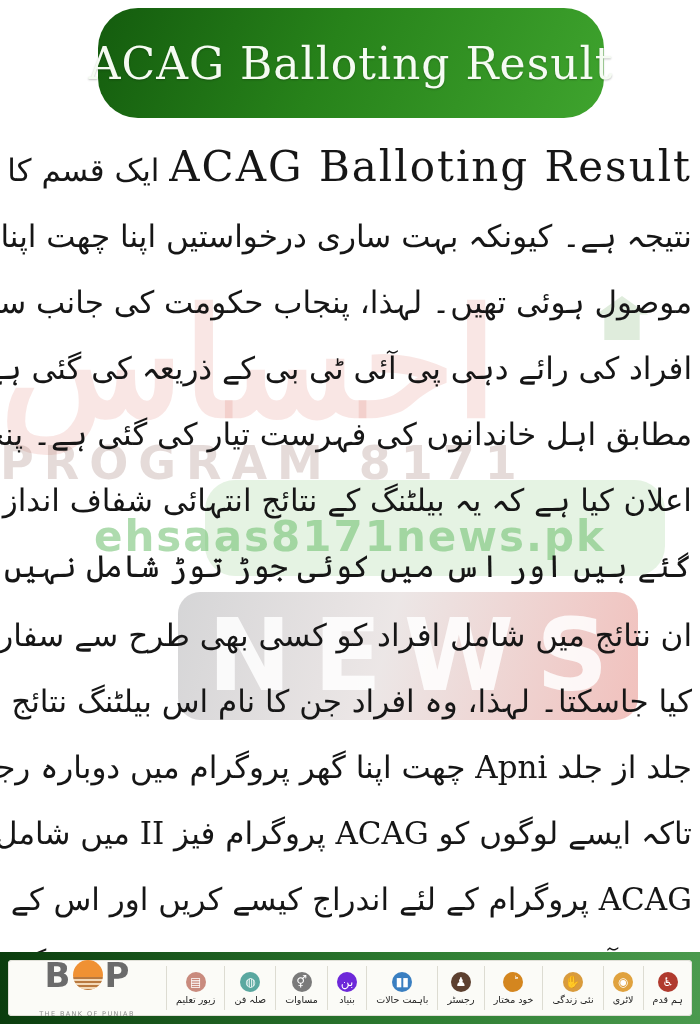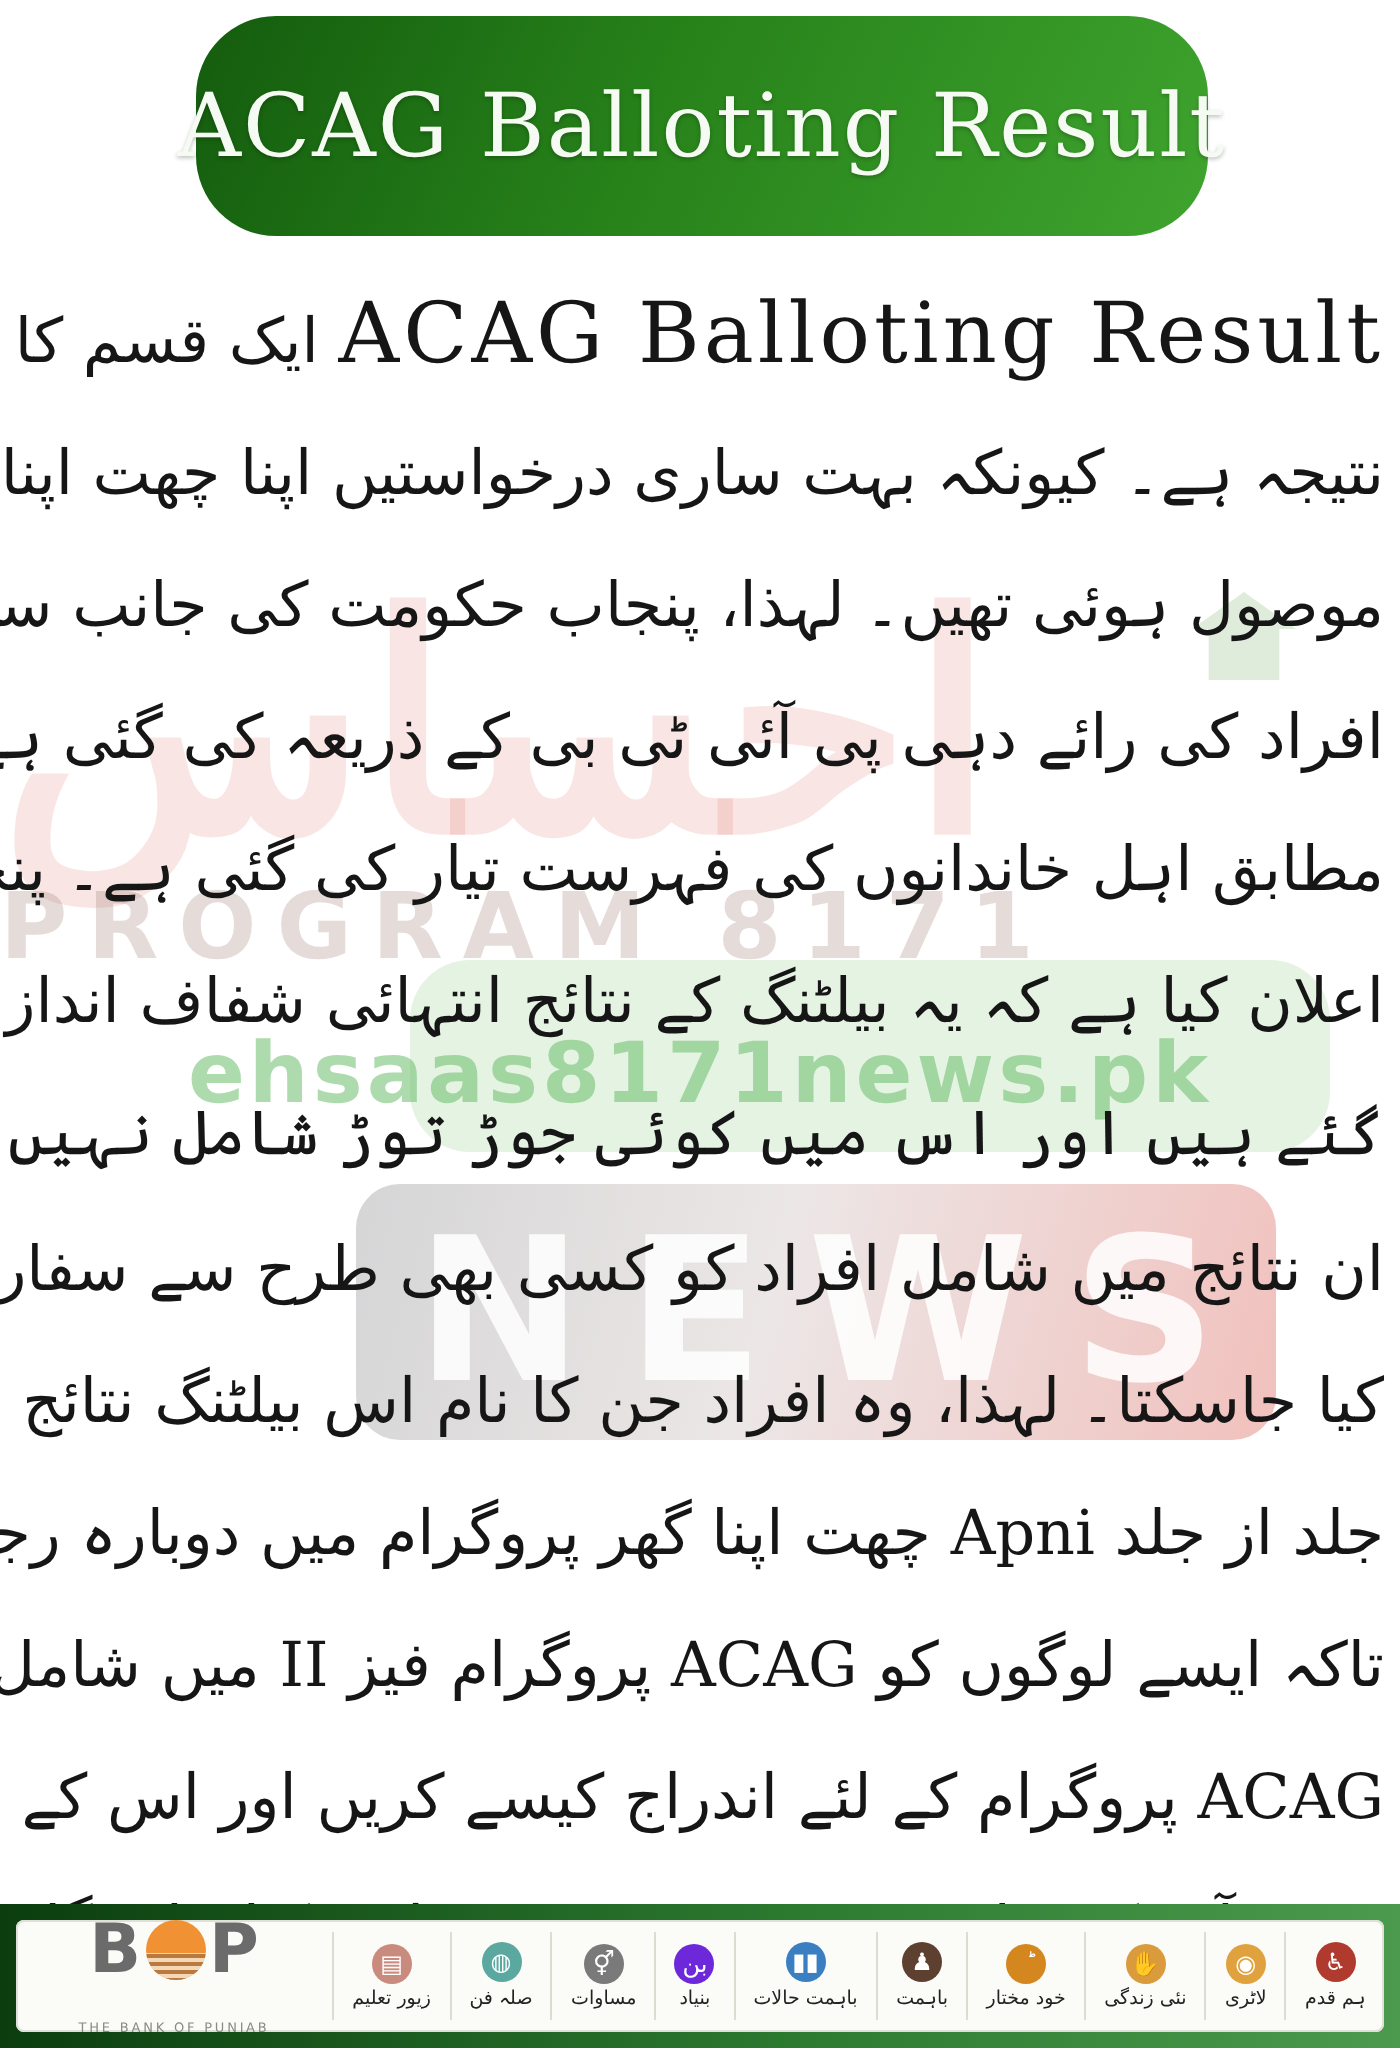--- a/index.html
+++ b/index.html
@@ -188,21 +188,21 @@
         <span class="prog-label">بنیاد</span>
       </div>
 
       <div class="prog">
         <span class="prog-icon" style="background: rgb(58, 127, 193);">▮▮</span>
         <span class="prog-label">باہمت حالات</span>
       </div>
 
       <div class="prog">
         <span class="prog-icon" style="background: rgb(93, 64, 48);">♟</span>
-        <span class="prog-label">باہمت</span>
+        <span class="prog-label">رجسٹر</span>
       </div>
 
       <div class="prog">
         <span class="prog-icon" style="background: rgb(212, 134, 31);">ؕ</span>
         <span class="prog-label">خود مختار</span>
       </div>
 
       <div class="prog">
         <span class="prog-icon" style="background: rgb(217, 155, 60);">✋</span>
         <span class="prog-label">نئی زندگی</span>

